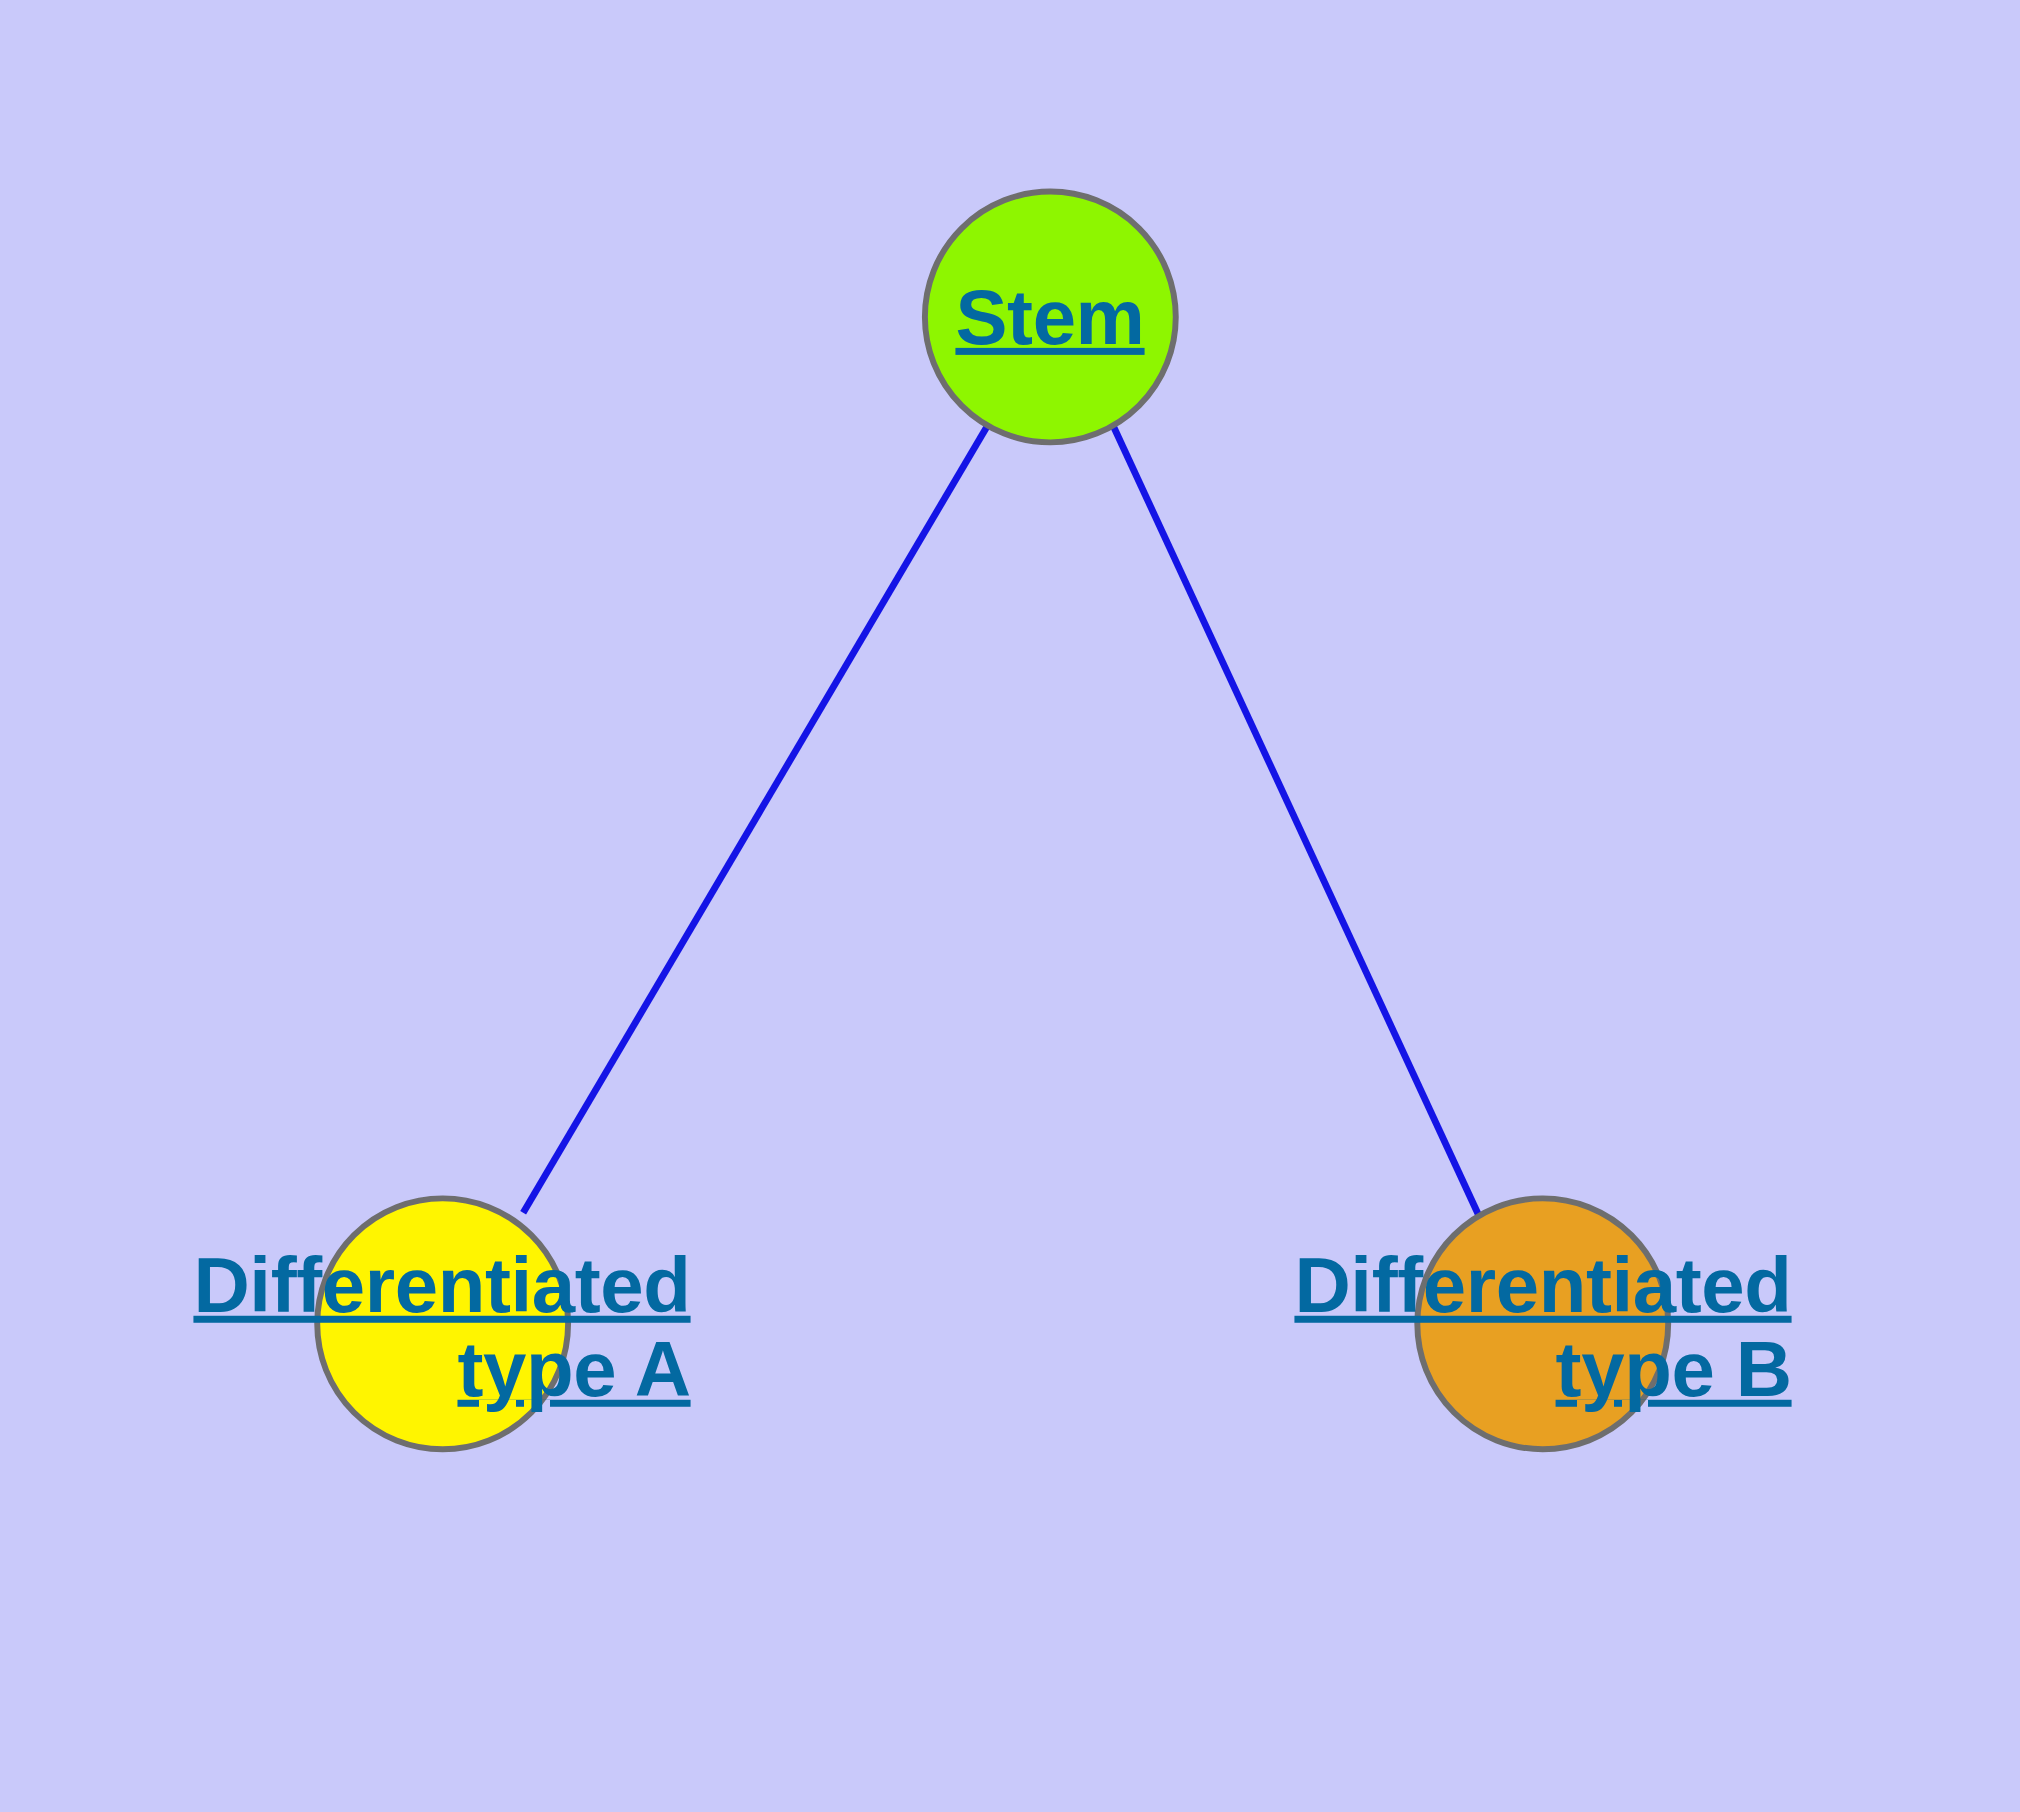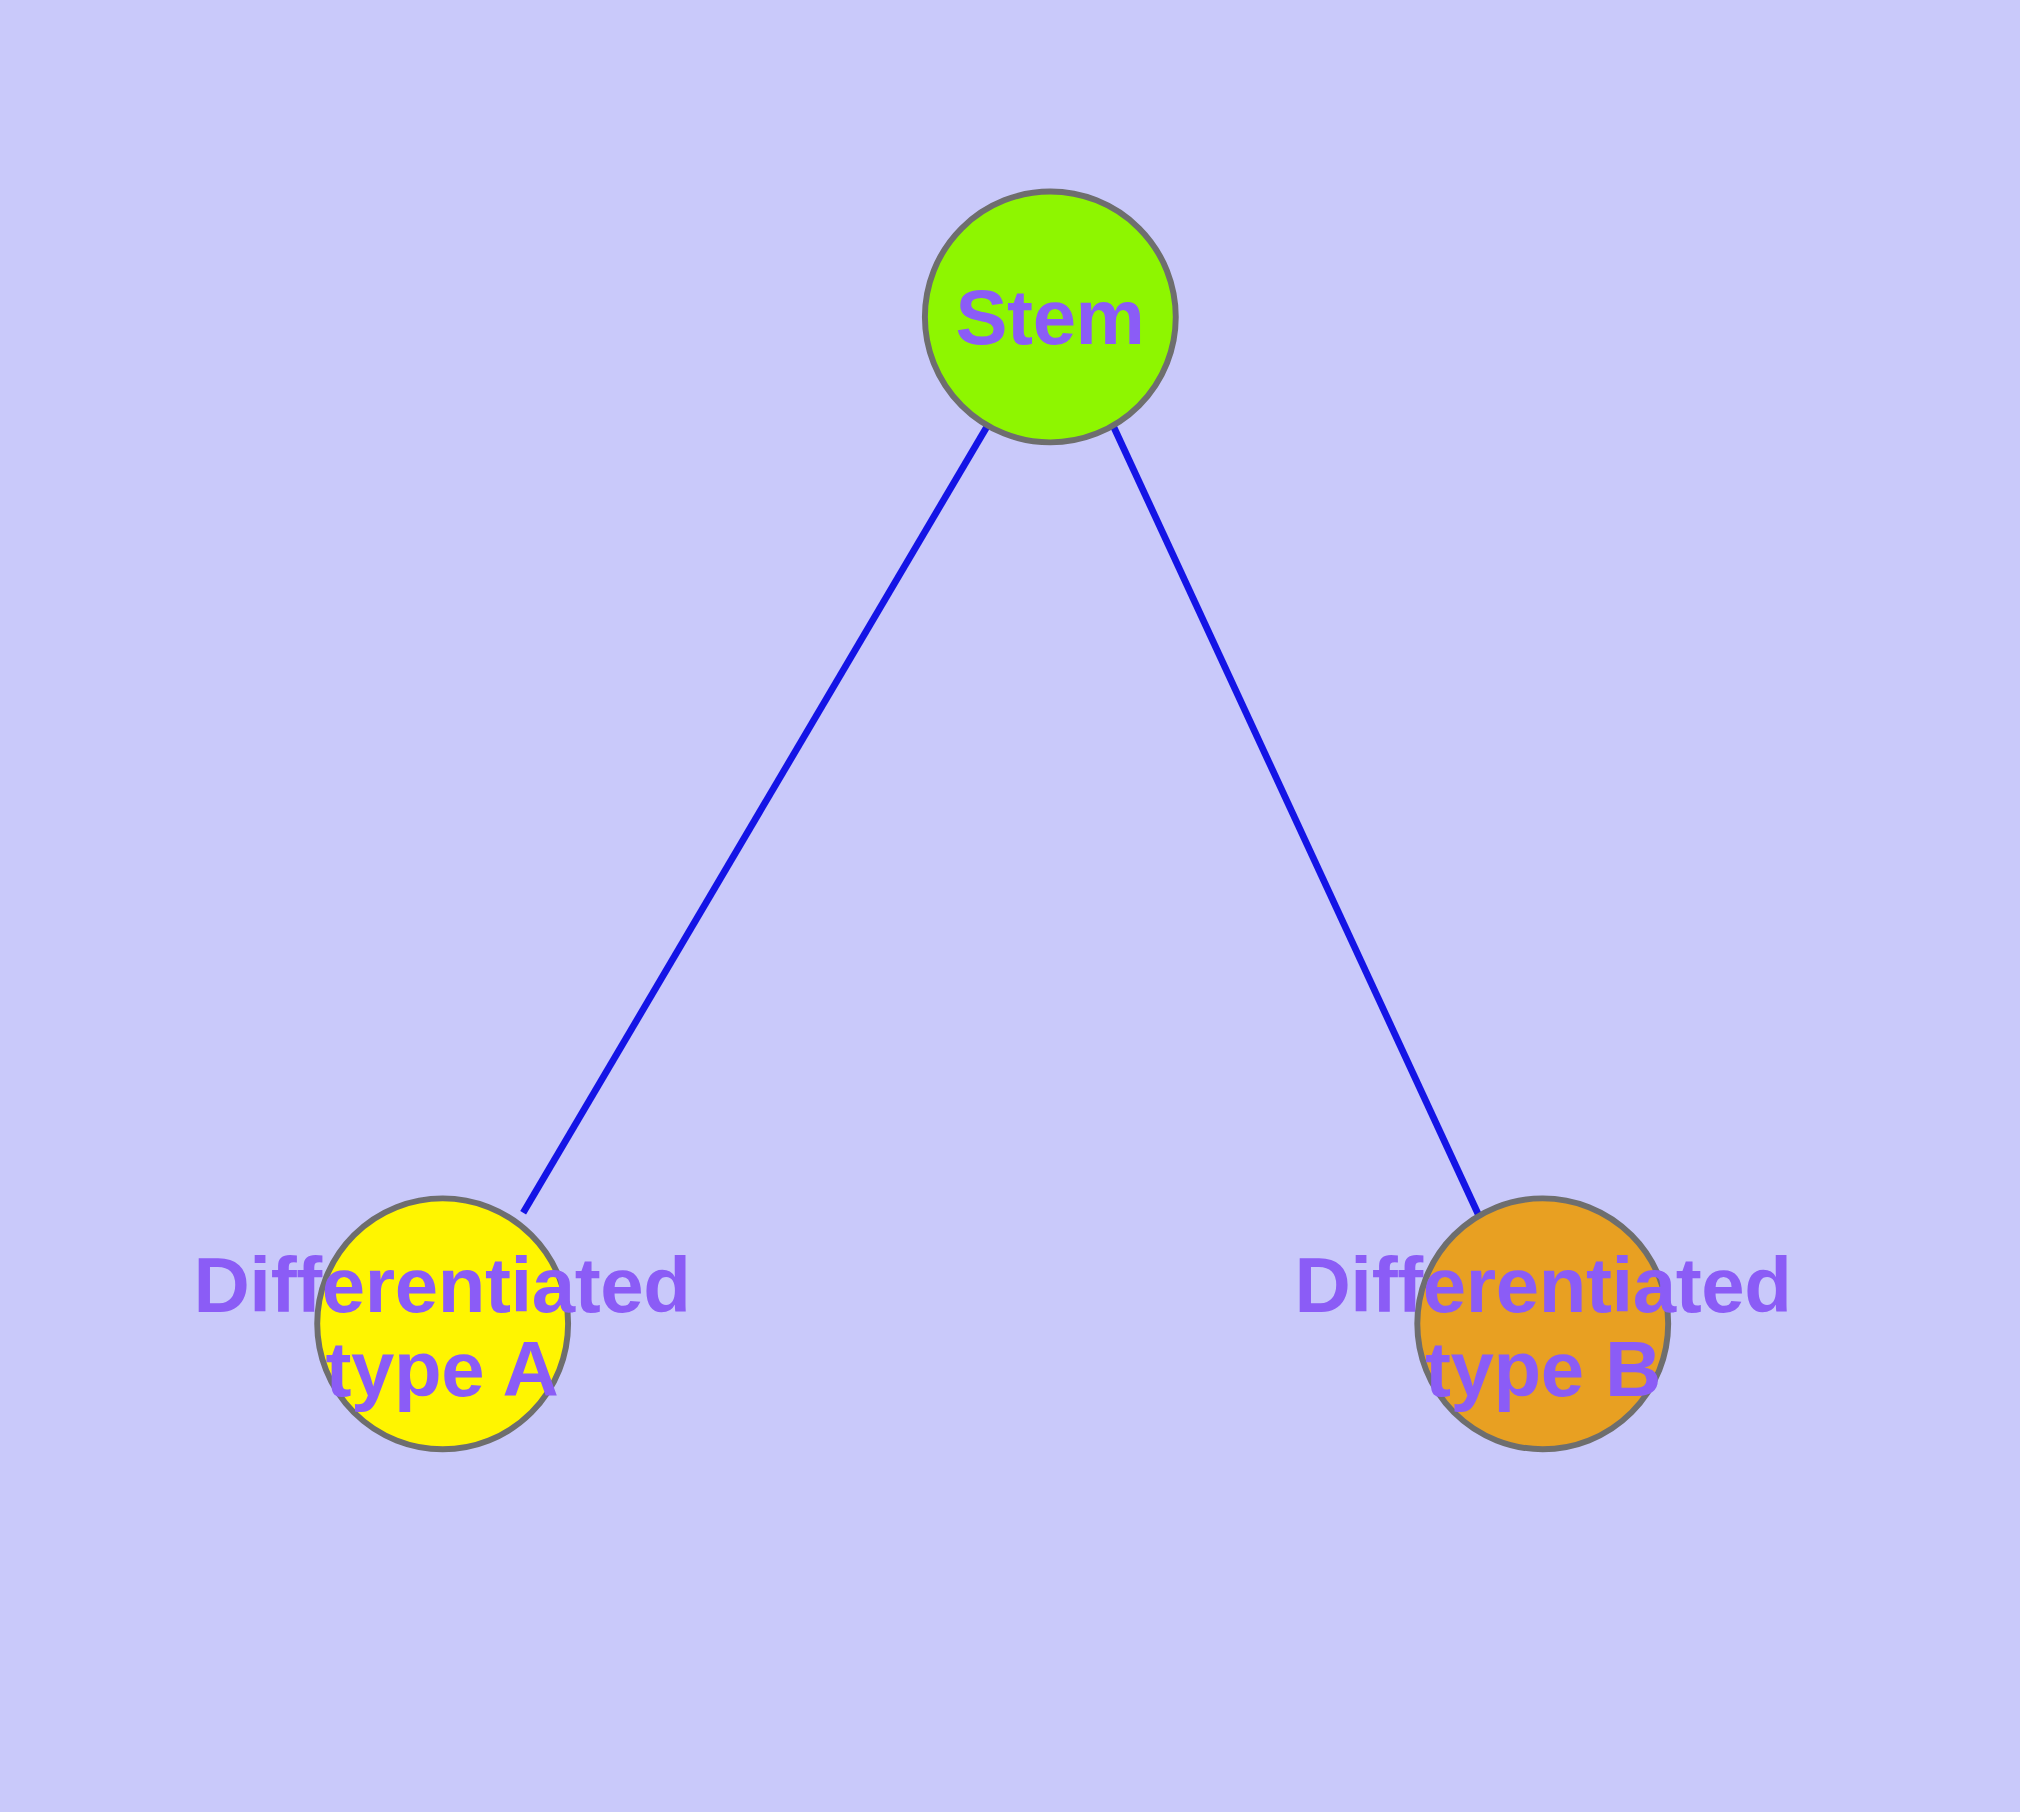--- a/index.html
+++ b/index.html
@@ -23,27 +23,28 @@
   }
   #graph-svg {
     position: absolute;
     left: 0;
     top: 0;
     width: 2021px;
     height: 1812px;
   }
   .node-label {
     position: absolute;
-    color: #8b5cf6;
+    color: #0369a1;
     font-weight: bold;
-    text-align: center;
+    text-align: right;
     white-space: pre;
     line-height: 1.08;
     letter-spacing: -0.4px;
     pointer-events: none;
+    text-decoration: underline;
   }
   #label-stem {
     left: 1050px;
     top: 317px;
     transform: translate(-50%, -50%);
     font-size: 78px;
   }
   #label-type-a {
     left: 442px;
     top: 1327px;

